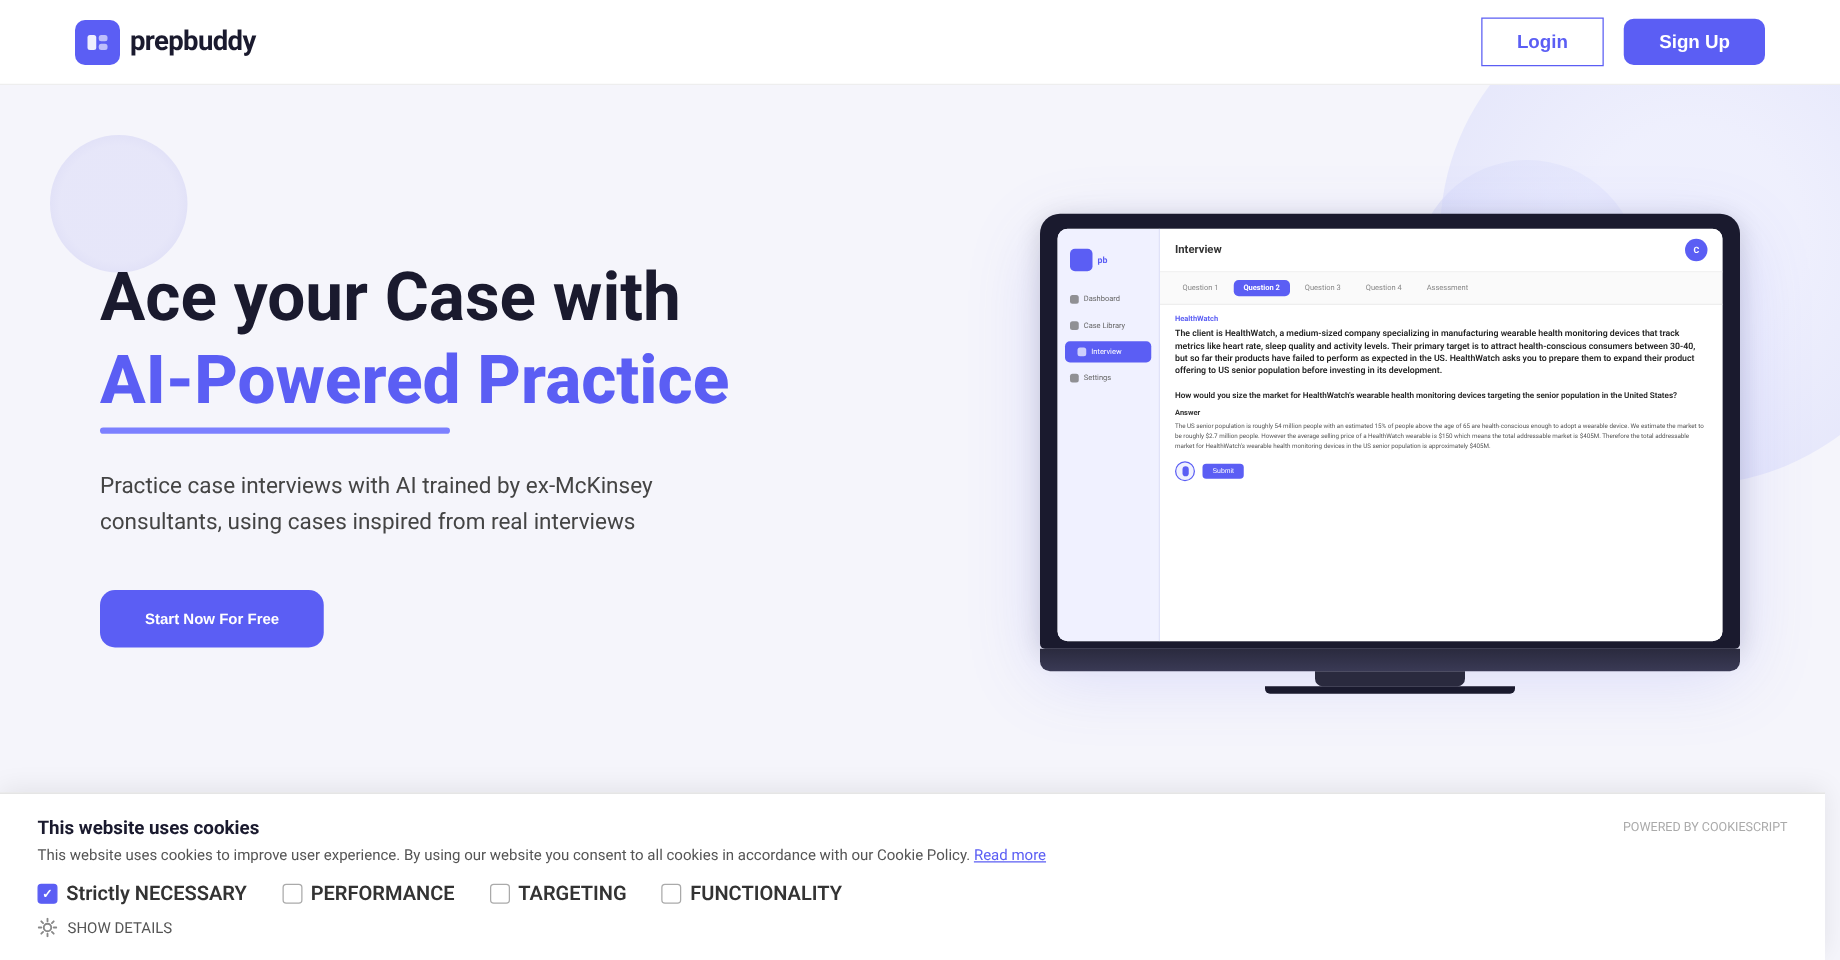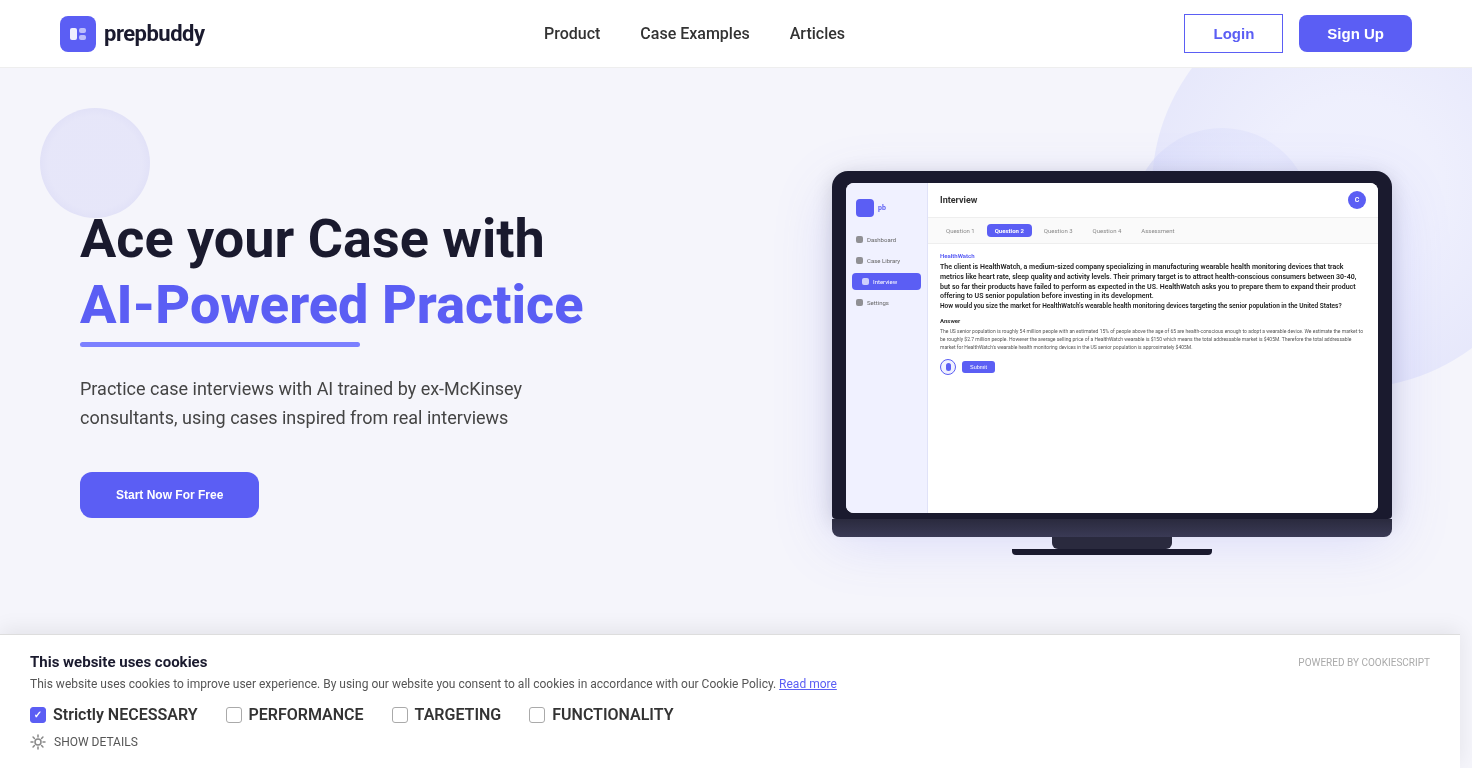--- a/index.html
+++ b/index.html
@@ -309,21 +309,21 @@
     .laptop-company-label {
       font-size: 6px;
       font-weight: 700;
       color: #5b5ef4;
       margin-bottom: 4px;
     }
     .laptop-question {
       font-size: 7px;
       font-weight: 600;
       color: #222;
-      margin-bottom: 0;
+      margin-bottom: 10px;
       line-height: 1.4;
     }
     .laptop-question2 {
       font-size: 6.5px;
       font-weight: 600;
       color: #222;
       margin-bottom: 6px;
       line-height: 1.4;
     }
     .laptop-answer-label {
@@ -521,25 +521,20 @@
 <nav class="navbar">
   <div class="nav-logo">
     <div class="logo-icon">
       <svg width="20" height="20" viewBox="0 0 20 20" fill="none">
         <rect x="2" y="4" width="7" height="12" rx="2" fill="#fff" opacity="0.9"></rect>
         <rect x="11" y="4" width="7" height="5" rx="2" fill="#fff" opacity="0.6"></rect>
         <rect x="11" y="11" width="7" height="5" rx="2" fill="#fff" opacity="0.6"></rect>
       </svg>
     </div>
     <span class="logo-text">prepbuddy</span>
-  </div>
-  <div class="nav-links">
-    <a class="nav-link">Product</a>
-    <a class="nav-link">Case Examples</a>
-    <a class="nav-link">Articles</a>
   </div>
   <div class="nav-actions">
     <button class="btn-login">Login</button>
     <button class="btn-signup">Sign Up</button>
   </div>
 </nav>
 
 <section class="hero">
   <div class="deco-circle-tl"></div>
   <div class="deco-circle-tr"></div>

